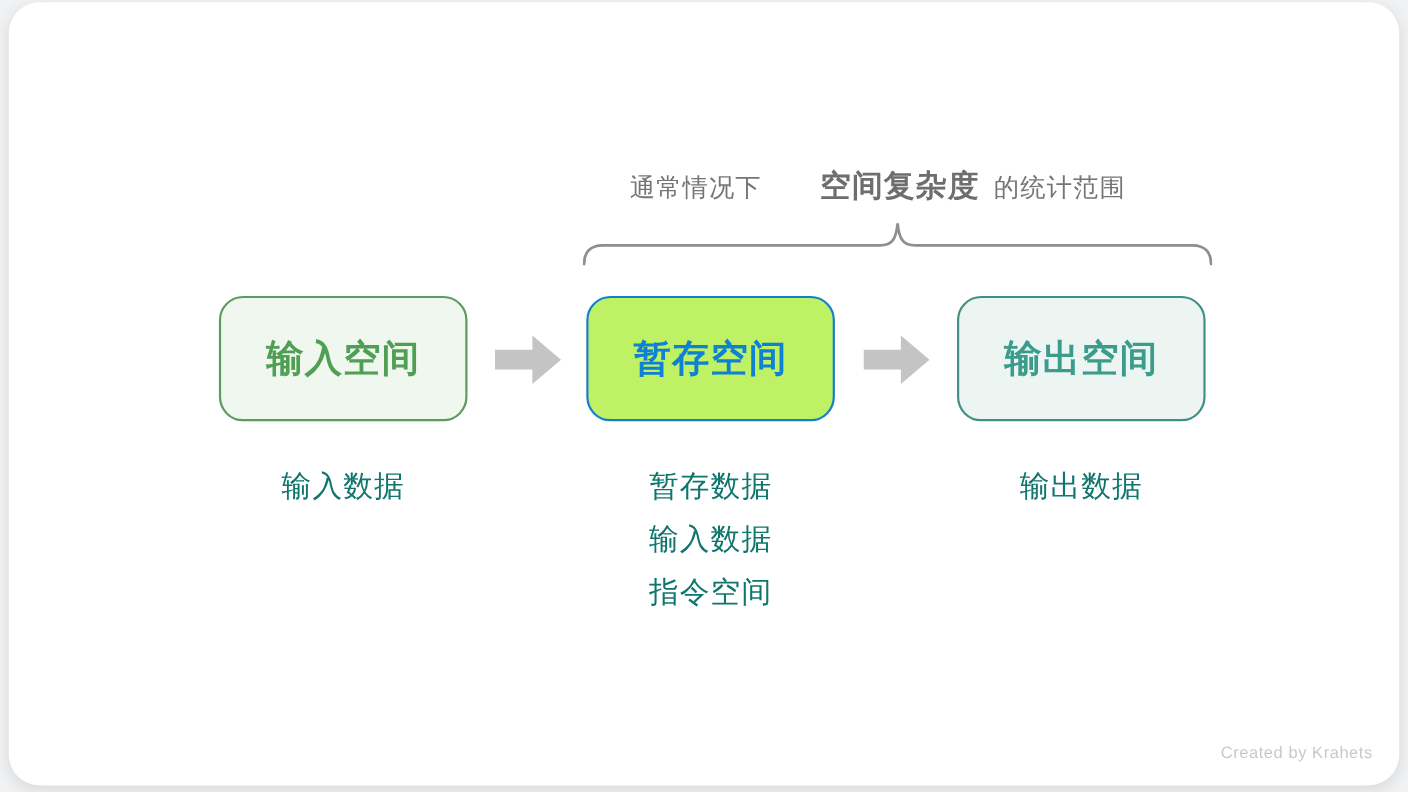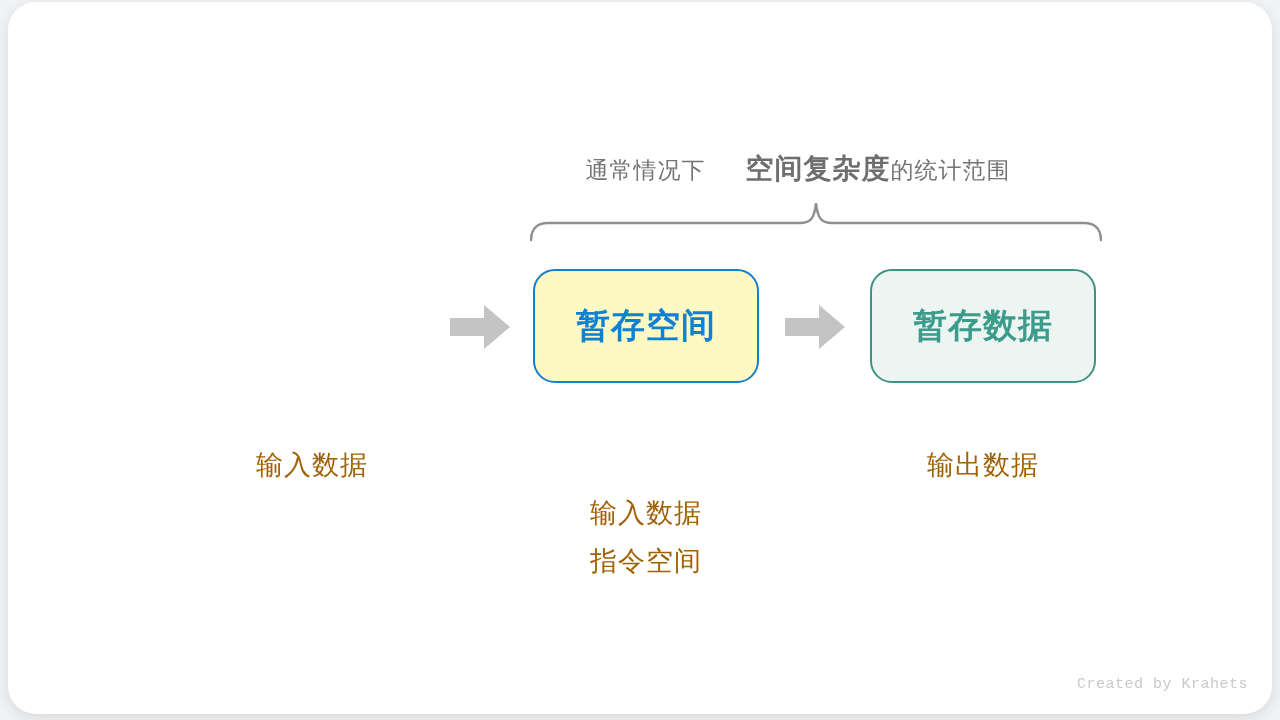--- a/index.html
+++ b/index.html
@@ -23,20 +23,21 @@
     box-shadow: 0 4px 14px rgba(0,0,0,0.10);
   }
   
   .title-row {
     position: absolute;
     left: 490px; top: 148px;
     width: 600px; height: 38px;
     display: flex;
     justify-content: center;
     align-items: baseline;
+    gap: 13px;
     white-space: nowrap;
     color: #757575;
   }
   .title-regular { font-size: 23px; font-weight: 400; letter-spacing: 1px; }
   .title-bold    { font-size: 28px; font-weight: 700; letter-spacing: 1px; color: #6e6e6e; margin-left: 40px; }
   
   .brace-svg {
     position: absolute;
     left: 522px; top: 198px;
     width: 572px; height: 42px;
@@ -51,54 +52,53 @@
     display: flex;
     align-items: center;
     justify-content: center;
   }
   .space-box .box-label {
     font-size: 34px;
     font-weight: 700;
     letter-spacing: 1px;
   }
   .box-green { left: 191px; background: #f0f7ee; border-color: #5c9c60; color: #4f9f55; }
-  .box-blue  { left: 525px; background: #fef9c3; border-color: #157fcb; color: #0e81d3; }
+  .box-blue  { left: 525px; background: #bef264; border-color: #157fcb; color: #0e81d3; }
   .box-teal  { left: 862px; background: #edf5f3; border-color: #3f9184; color: #3b9c8b; }
   
   .arrow {
     position: absolute;
     top: 303px;
     width: 60px; height: 44px;
   }
   .arrow-1 { left: 442px; }
   .arrow-2 { left: 777px; }
   
   .note {
     position: absolute;
     width: 226px;
     text-align: center;
     font-size: 27px;
     line-height: 32px;
-    color: #a16207;
+    color: #0f766e;
     letter-spacing: 1px;
     white-space: nowrap;
-    margin-top: 23px;
   }
   .note-input    { left: 191px; top: 424px; }
   .note-temp-1   { left: 525px; top: 424px; }
   .note-temp-2   { left: 525px; top: 472px; }
   .note-temp-3   { left: 525px; top: 520px; }
   .note-output   { left: 862px; top: 424px; }
   
   .credit {
     position: absolute;
     left: 940px; top: 674px;
     width: 300px;
     text-align: right;
-    font-family: Liberation Mono, monospace;
+    font-family: Liberation Sans, sans-serif;
     font-size: 15px;
     color: #c9c9c9;
     letter-spacing: 0.5px;
   }
 </style>
 </head>
 <body>
 
 <div class="stage">
   <div class="card">
@@ -106,38 +106,42 @@
     <div class="title-row">
       <span class="title-regular">通常情况下</span>
       <span class="title-bold">空间复杂度</span>
       <span class="title-regular">的统计范围</span>
     </div>
 
     <svg class="brace-svg" viewBox="0 0 572 42" aria-hidden="true">
       <path d="M 1 40 C 1 30, 6 23, 18 23 L 270 23 C 280 23, 284.5 19, 286 3 C 287.5 19, 292 23, 302 23 L 554 23 C 566 23, 571 30, 571 40" fill="none" stroke="#8f8f8f" stroke-width="2.5" stroke-linecap="round"></path>
     </svg>
 
+    <div class="space-box box-green">
+      <span class="box-label">输入空间</span>
+    </div>
 
     <svg class="arrow arrow-1" viewBox="0 0 60 44" aria-hidden="true">
       <polygon points="0,13 34,13 34,0 60,22 34,44 34,31 0,31" fill="#c4c4c4"></polygon>
     </svg>
 
     <div class="space-box box-blue">
       <span class="box-label">暂存空间</span>
     </div>
 
     <svg class="arrow arrow-2" viewBox="0 0 60 44" aria-hidden="true">
       <polygon points="0,13 34,13 34,0 60,22 34,44 34,31 0,31" fill="#c4c4c4"></polygon>
     </svg>
 
     <div class="space-box box-teal">
-      <span class="box-label">暂存数据</span>
+      <span class="box-label">输出空间</span>
     </div>
 
     <div class="note note-input">输入数据</div>
+    <div class="note note-temp-1">暂存数据</div>
     <div class="note note-temp-2">输入数据</div>
     <div class="note note-output">输出数据</div>
     <div class="note note-temp-3">指令空间</div>
 
     <div class="credit">Created by Krahets</div>
 
   </div>
 </div>
 
 </body></html>

